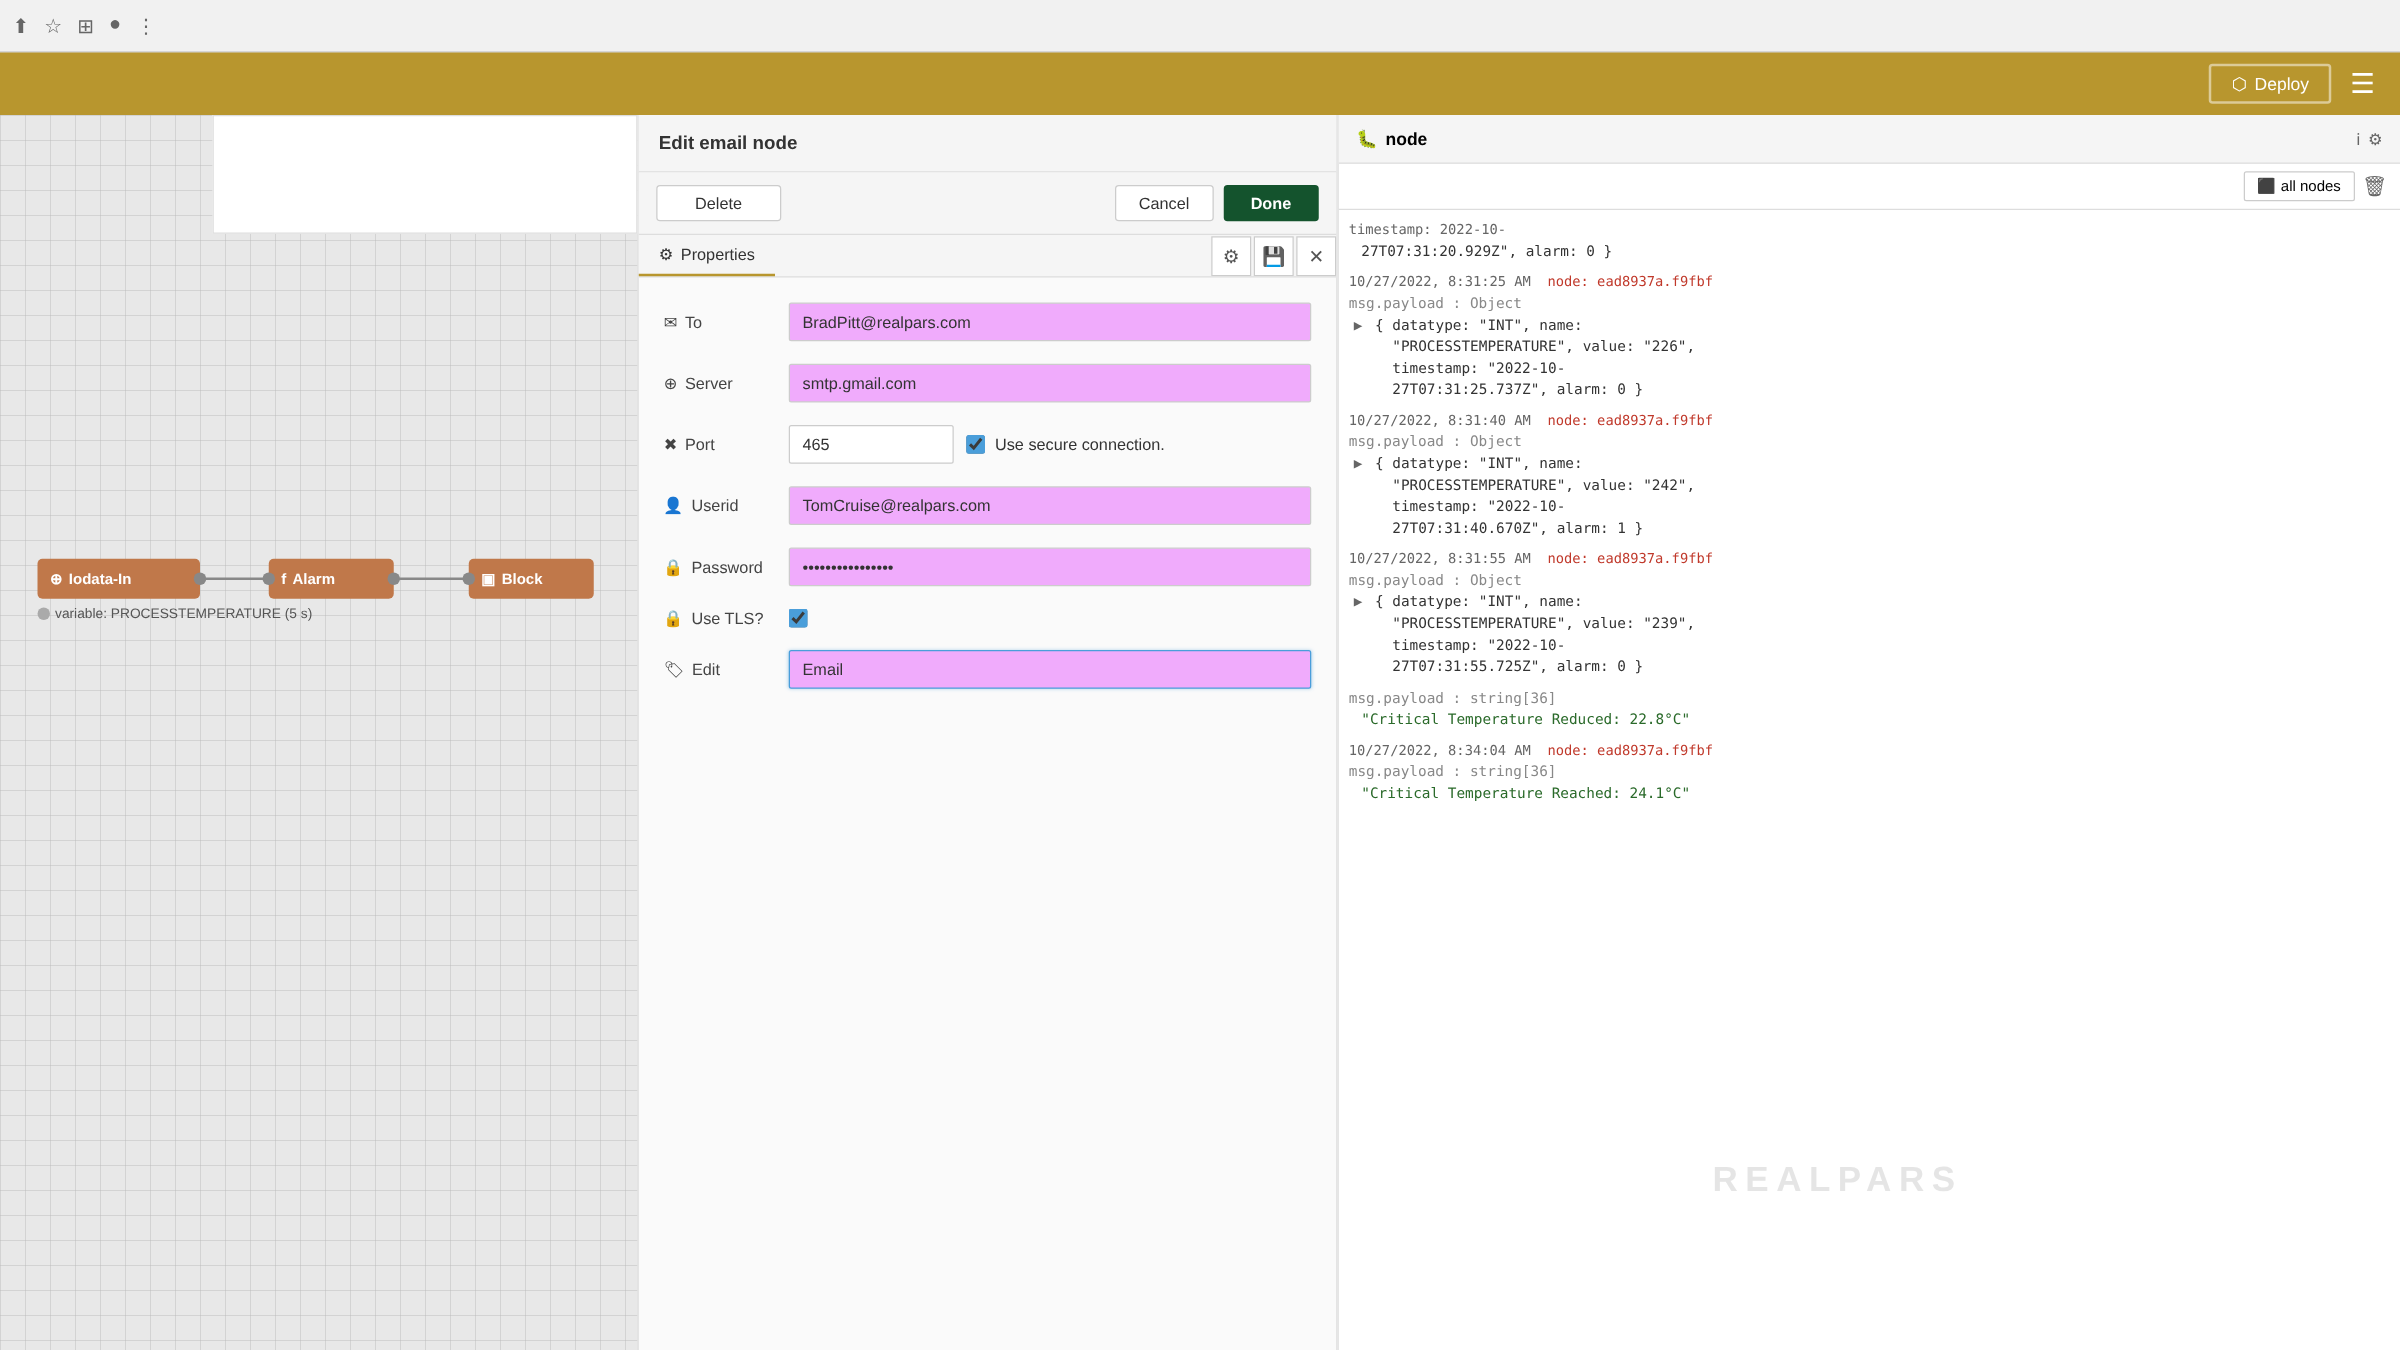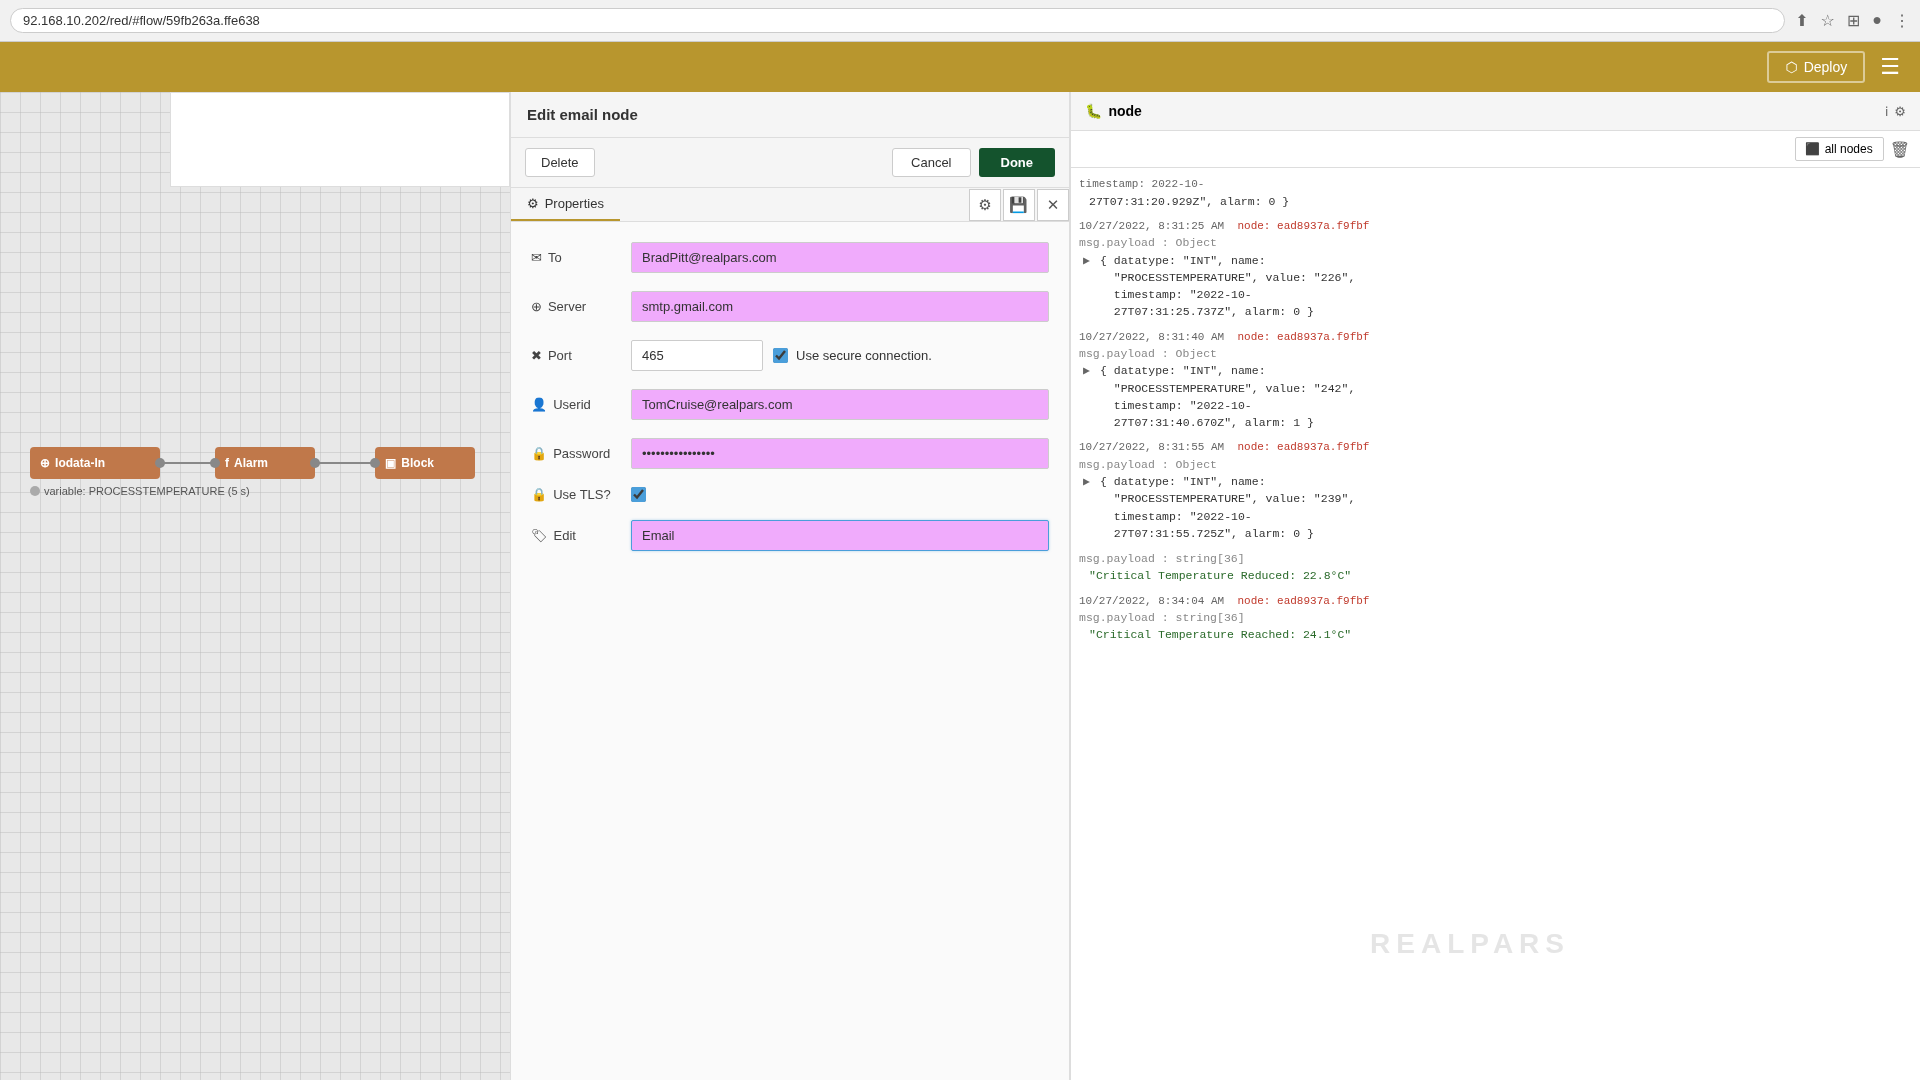--- a/index.html
+++ b/index.html
@@ -195,21 +195,21 @@
     .panel-actions {
       display: flex;
       justify-content: space-between;
       padding: 10px 14px;
       border-bottom: 1px solid #ddd;
       background: #f5f5f5;
     }
     .btn-delete {
       background: white;
       border: 1px solid #ccc;
-      padding: 6px 15px;
+      padding: 6px 30px;
       cursor: pointer;
       border-radius: 3px;
       font-size: 13px;
       color: #333;
     }
     .btn-cancel {
       background: white;
       border: 1px solid #ccc;
       padding: 6px 18px;
       cursor: pointer;
@@ -369,21 +369,20 @@
     .debug-content {
       flex: 1;
       overflow-y: auto;
       padding: 8px;
       font-size: 11.5px;
       font-family: monospace;
     }
     .debug-entry {
       margin-bottom: 8px;
       line-height: 1.5;
-      font-family: Liberation Mono, monospace;
     }
     .debug-timestamp {
       color: #666;
       font-size: 11px;
     }
     .debug-node {
       color: #c0392b;
     }
     .debug-payload-label {
       color: #888;
@@ -408,21 +407,20 @@
     }
     .debug-string-entry {
       color: #2a6a2a;
       padding-left: 10px;
     }
   </style>
 </head>
 <body>
 
 <div class="browser-bar">
-  <div class="browser-url">92.168.10.202/red/#flow/59fb263a.ffe638</div>
   <div class="browser-icons">
     <span>⬆</span>
     <span>☆</span>
     <span>⊞</span>
     <span>●</span>
     <span>⋮</span>
   </div>
 </div>
 
 <div class="app-container">

